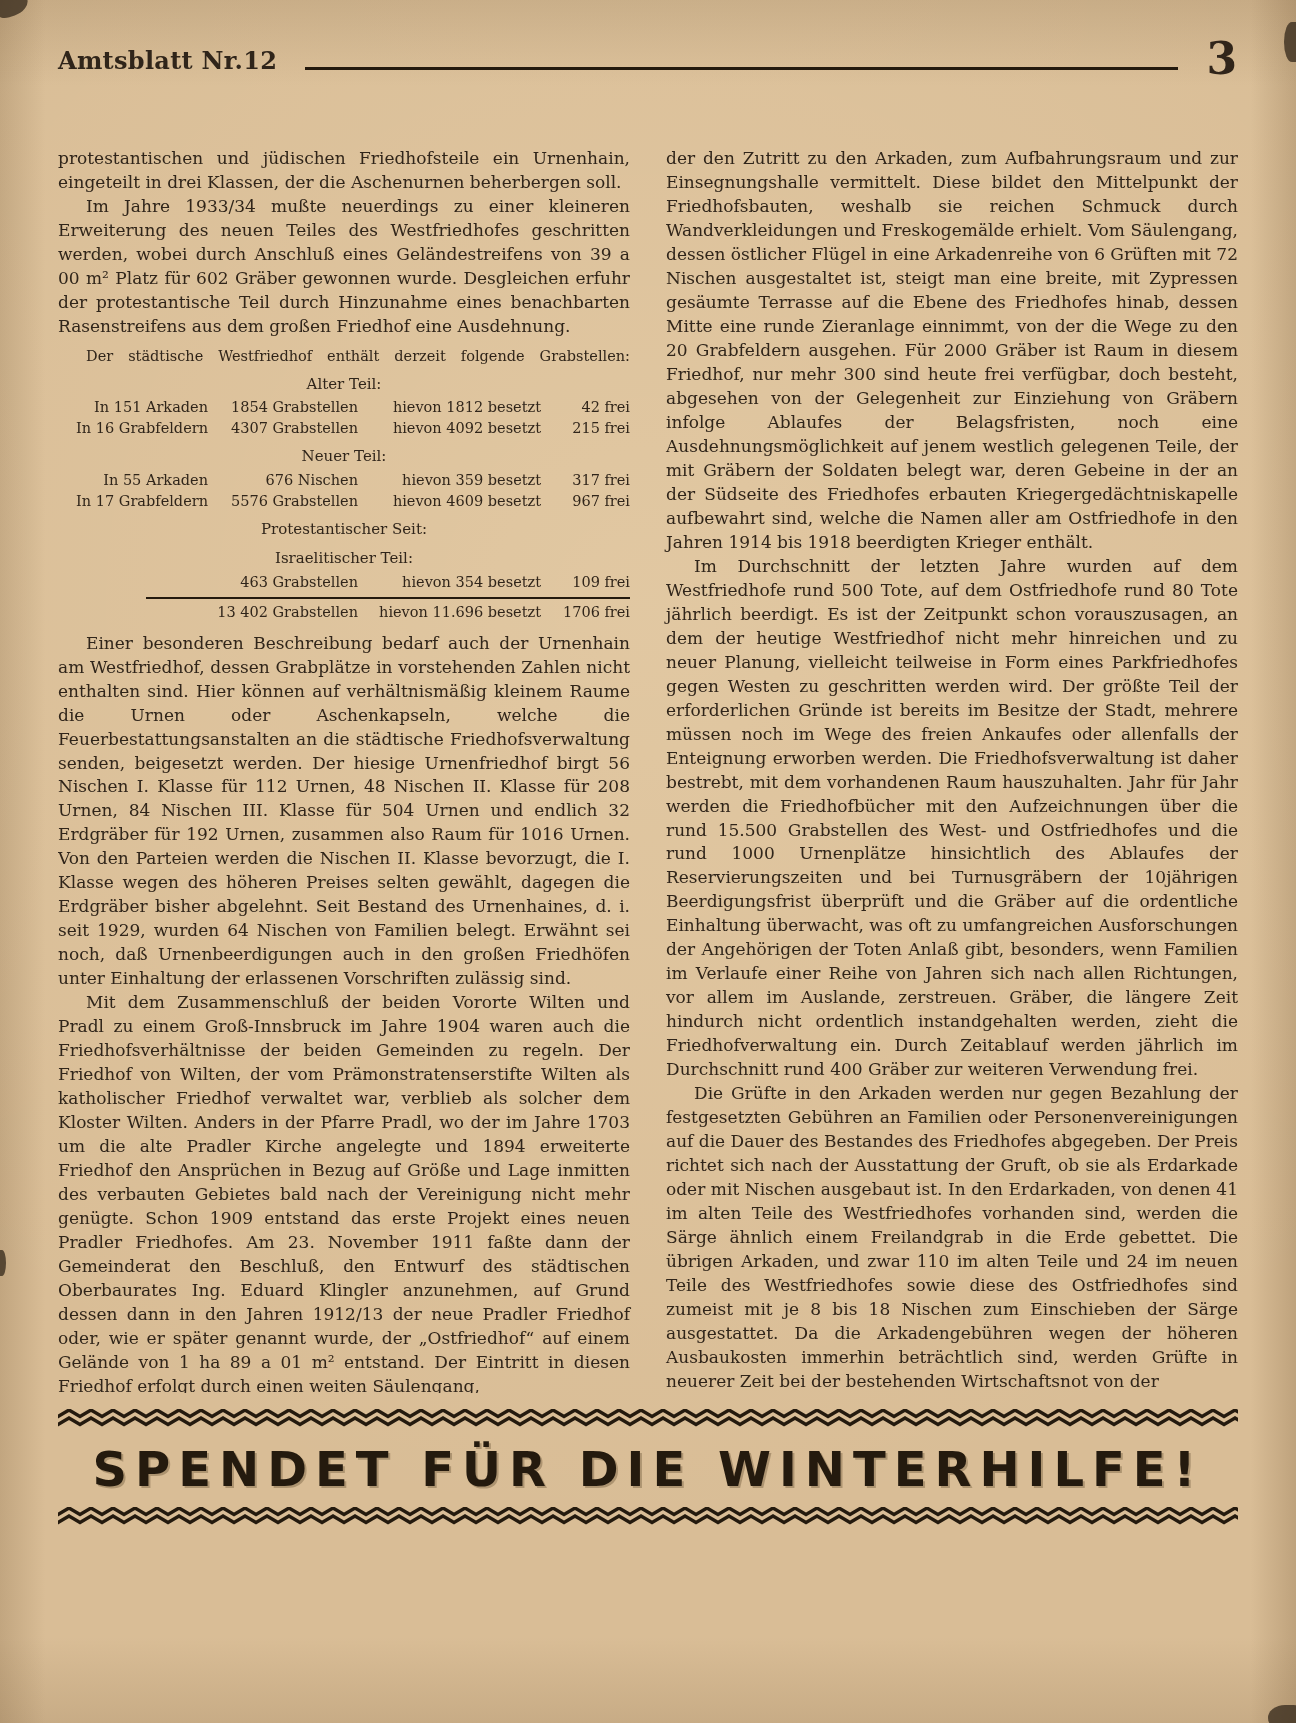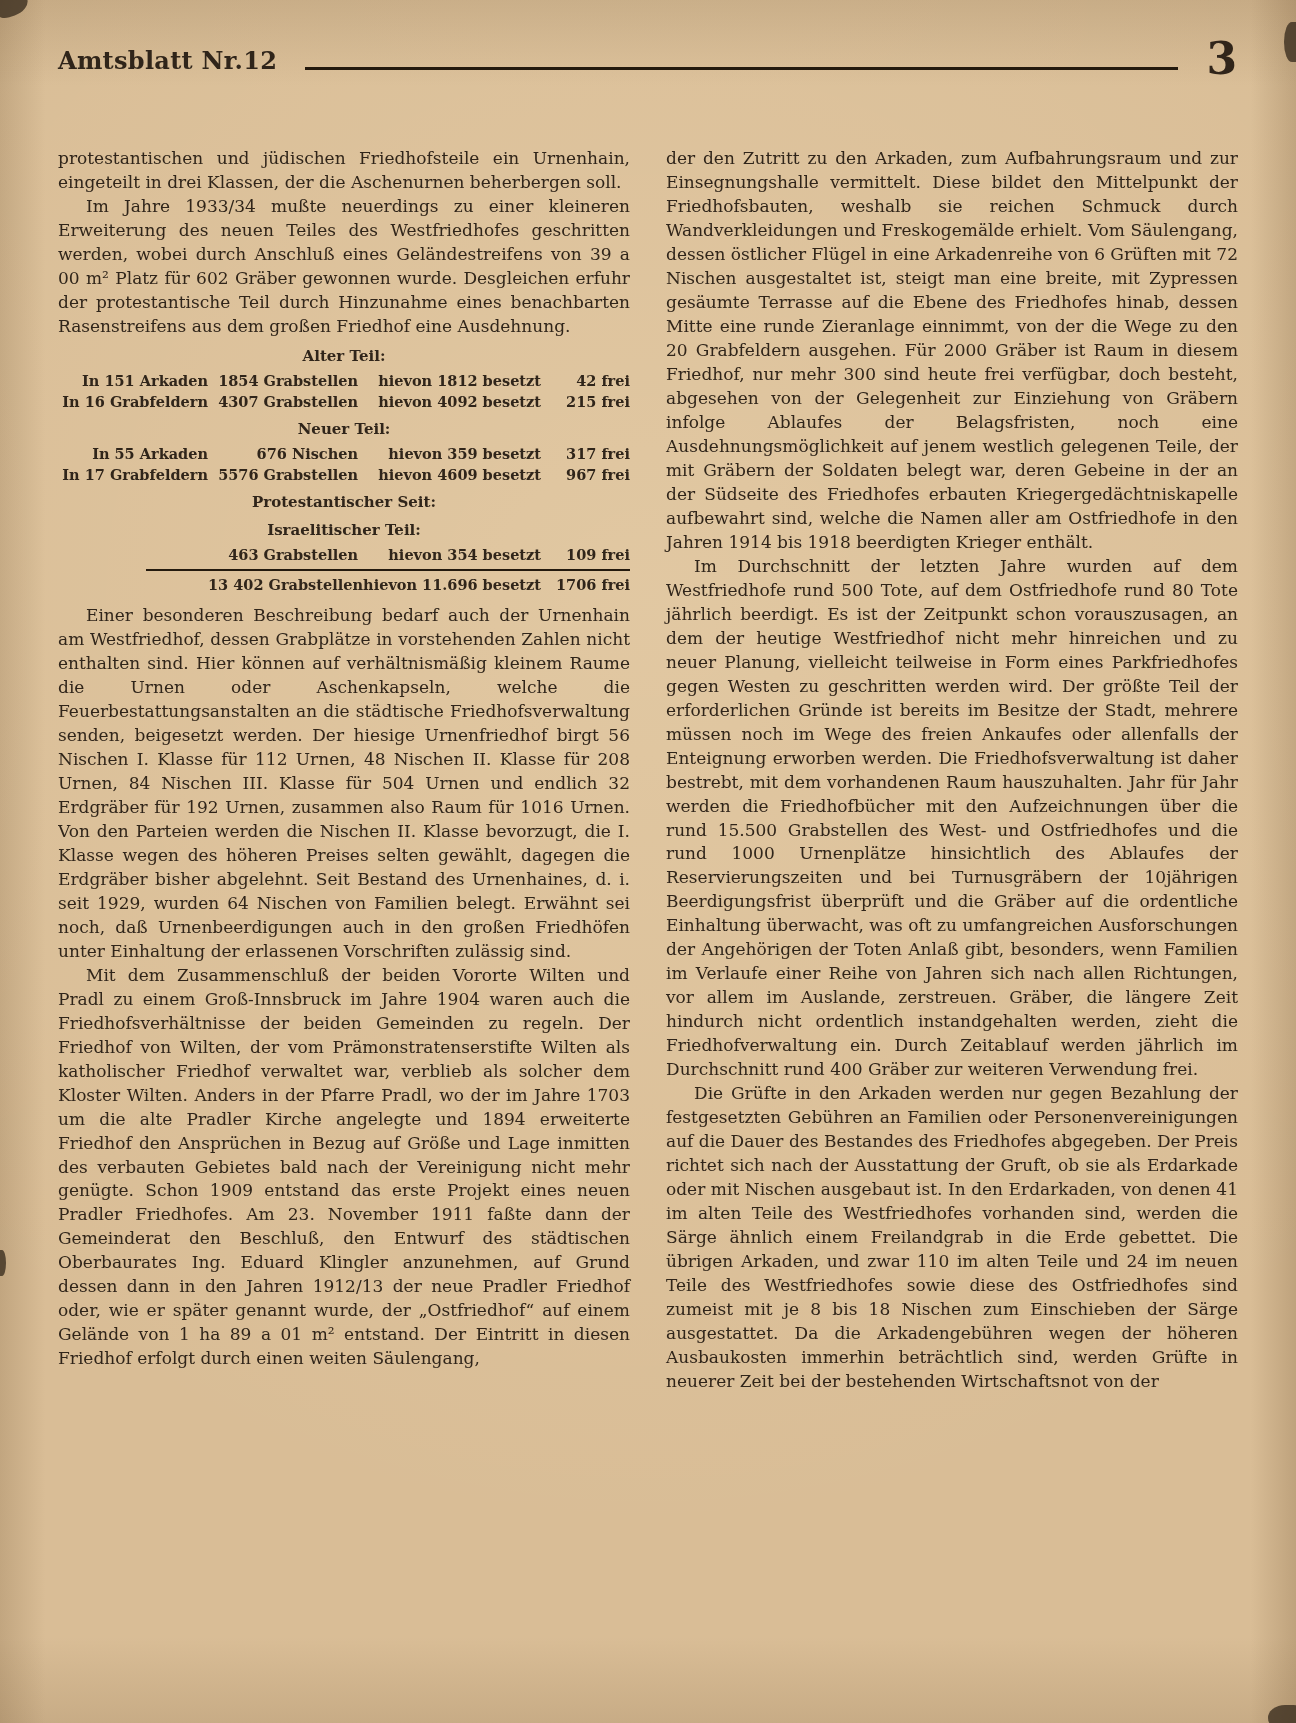--- a/index.html
+++ b/index.html
@@ -37,21 +37,21 @@
   .col p.noindent { text-indent:0; }
 
   
   .table-intro {
     font-size:14.5px;
     margin-top:7px;
     text-indent:10px;
     text-align:justify;
     text-align-last:justify;
   }
-  .gtable { font-weight:bold; font-size:14.5px; line-height:1.45; margin:2px 0 9px 0; }
+  .gtable { font-weight:normal; font-size:14.5px; line-height:1.45; margin:2px 0 9px 0; }
   .gt-title { text-align:center; font-size:15px; margin:7px 0 2px 0; }
   .gt-row { display:grid; grid-template-columns:150px 150px 183px 1fr; }
   .gt-place { text-align:right; white-space:nowrap; }
   .gt-plots, .gt-occ, .gt-free { text-align:right; white-space:nowrap; }
   .gt-sumline { border-top:2.5px solid var(--ink-strong, #241a0e); margin:4px 0 3px 88px; }
 
   
   .banner { margin-top:16px; }
   .zz { display:block; width:100%; }
   .banner-text {
@@ -92,20 +92,21 @@
     <span class="mh-rule"></span>
     <span class="mh-page">3</span>
   </header>
 
   <main class="columns">
 
     <section class="col">
       <p class="noindent">protestantischen und jüdischen Friedhofsteile ein Urnenhain, eingeteilt in drei Klassen, der die Aschenurnen beherbergen soll.</p>
       <p>Im Jahre 1933/34 mußte neuerdings zu einer kleineren Erweiterung des neuen Teiles des Westfriedhofes geschritten werden, wobei durch Anschluß eines Geländestreifens von 39 a 00 m² Platz für 602 Gräber gewonnen wurde. Desgleichen erfuhr der protestantische Teil durch Hinzunahme eines benachbarten Rasenstreifens aus dem großen Friedhof eine Ausdehnung.</p>
 
+      <p class="table-intro">Der städtische Westfriedhof enthält derzeit folgende Grabstellen:</p>
 
       <div class="gtable">
 
         <div class="gt-title">Alter Teil:</div>
         <div class="gt-row">
           <span class="gt-place">In 151 Arkaden</span>
           <span class="gt-plots">1854 Grabstellen</span>
           <span class="gt-occ">hievon 1812 besetzt</span>
           <span class="gt-free">42 frei</span>
         </div>
@@ -154,19 +155,28 @@
     </section>
 
     <section class="col">
       <p class="noindent">der den Zutritt zu den Arkaden, zum Aufbahrungsraum und zur Einsegnungshalle vermittelt. Diese bildet den Mittelpunkt der Friedhofsbauten, weshalb sie reichen Schmuck durch Wandverkleidungen und Freskogemälde erhielt. Vom Säulengang, dessen östlicher Flügel in eine Arkadenreihe von 6 Grüften mit 72 Nischen ausgestaltet ist, steigt man eine breite, mit Zypressen gesäumte Terrasse auf die Ebene des Friedhofes hinab, dessen Mitte eine runde Zieranlage einnimmt, von der die Wege zu den 20 Grabfeldern ausgehen. Für 2000 Gräber ist Raum in diesem Friedhof, nur mehr 300 sind heute frei verfügbar, doch besteht, abgesehen von der Gelegenheit zur Einziehung von Gräbern infolge Ablaufes der Belagsfristen, noch eine Ausdehnungsmöglichkeit auf jenem westlich gelegenen Teile, der mit Gräbern der Soldaten belegt war, deren Gebeine in der an der Südseite des Friedhofes erbauten Kriegergedächtniskapelle aufbewahrt sind, welche die Namen aller am Ostfriedhofe in den Jahren 1914 bis 1918 beerdigten Krieger enthält.</p>
       <p>Im Durchschnitt der letzten Jahre wurden auf dem Westfriedhofe rund 500 Tote, auf dem Ostfriedhofe rund 80 Tote jährlich beerdigt. Es ist der Zeitpunkt schon vorauszusagen, an dem der heutige Westfriedhof nicht mehr hinreichen und zu neuer Planung, vielleicht teilweise in Form eines Parkfriedhofes gegen Westen zu geschritten werden wird. Der größte Teil der erforderlichen Gründe ist bereits im Besitze der Stadt, mehrere müssen noch im Wege des freien Ankaufes oder allenfalls der Enteignung erworben werden. Die Friedhofsverwaltung ist daher bestrebt, mit dem vorhandenen Raum hauszuhalten. Jahr für Jahr werden die Friedhofbücher mit den Aufzeichnungen über die rund 15.500 Grabstellen des West- und Ostfriedhofes und die rund 1000 Urnenplätze hinsichtlich des Ablaufes der Reservierungszeiten und bei Turnusgräbern der 10jährigen Beerdigungsfrist überprüft und die Gräber auf die ordentliche Einhaltung überwacht, was oft zu umfangreichen Ausforschungen der Angehörigen der Toten Anlaß gibt, besonders, wenn Familien im Verlaufe einer Reihe von Jahren sich nach allen Richtungen, vor allem im Auslande, zerstreuen. Gräber, die längere Zeit hindurch nicht ordentlich instandgehalten werden, zieht die Friedhofverwaltung ein. Durch Zeitablauf werden jährlich im Durchschnitt rund 400 Gräber zur weiteren Verwendung frei.</p>
       <p>Die Grüfte in den Arkaden werden nur gegen Bezahlung der festgesetzten Gebühren an Familien oder Personenvereinigungen auf die Dauer des Bestandes des Friedhofes abgegeben. Der Preis richtet sich nach der Ausstattung der Gruft, ob sie als Erdarkade oder mit Nischen ausgebaut ist. In den Erdarkaden, von denen 41 im alten Teile des Westfriedhofes vorhanden sind, werden die Särge ähnlich einem Freilandgrab in die Erde gebettet. Die übrigen Arkaden, und zwar 110 im alten Teile und 24 im neuen Teile des Westfriedhofes sowie diese des Ostfriedhofes sind zumeist mit je 8 bis 18 Nischen zum Einschieben der Särge ausgestattet. Da die Arkadengebühren wegen der höheren Ausbaukosten immerhin beträchtlich sind, werden Grüfte in neuerer Zeit bei der bestehenden Wirtschaftsnot von der</p>
     </section>
 
   </main>
 
+  <footer class="banner">
+    <svg class="zz" height="18" aria-hidden="true">
+      <rect width="100%" height="18" fill="url(#zigzag)"></rect>
+    </svg>
+    <div class="banner-text">SPENDET FÜR DIE WINTERHILFE!</div>
+    <svg class="zz" height="18" aria-hidden="true">
+      <rect width="100%" height="18" fill="url(#zigzag)"></rect>
+    </svg>
+  </footer>
 
 </div>
 
 <div class="artifact a-tl"></div>
 <div class="artifact a-tr"></div>
 <div class="artifact a-br"></div>
 <div class="artifact a-le"></div>
 
 </body></html>

